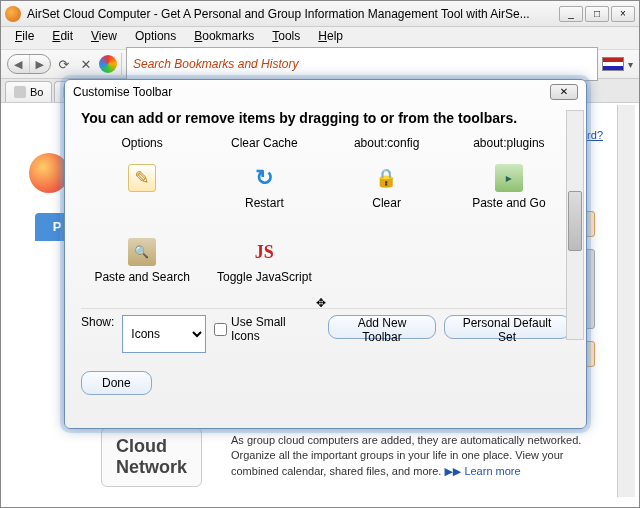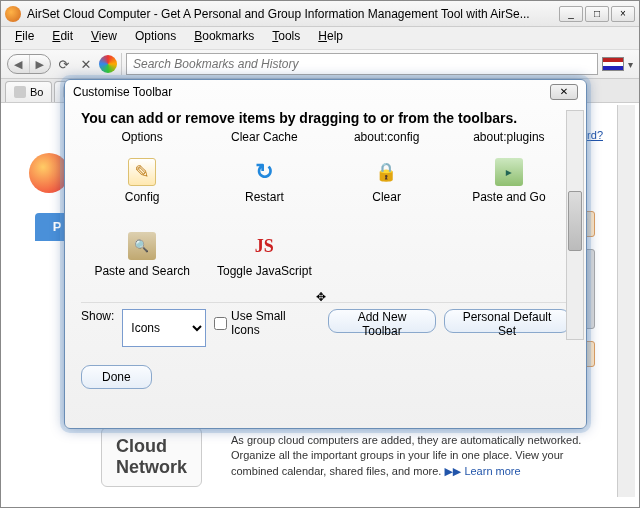--- a/index.html
+++ b/index.html
@@ -11,41 +11,41 @@
 .win-btn { width: 24px; height: 16px; border: 1px solid #aaa; background: linear-gradient(#fafafa,#e4e4e4); font-size: 10px; text-align: center; line-height: 13px; border-radius: 2px; cursor: pointer; }
 .menubar { height: 22px; display: flex; align-items: flex-start; padding: 0 8px; gap: 6px; font-size: 12px; }
 .menubar span { padding: 2px 6px; cursor: pointer; }
 .menubar span u { text-decoration: underline; }
 .navbar { height: 30px; display: flex; align-items: center; padding: 0 6px; gap: 4px; border-top: 1px solid #ddd; border-bottom: 1px solid #ccc; background: linear-gradient(#f8f8f8,#eee); }
 .nav-pill { width: 44px; height: 20px; border: 1px solid #999; border-radius: 10px; background: linear-gradient(#fdfdfd,#e0e0e0); display: flex; }
 .nav-pill div { flex: 1; text-align: center; font-size: 11px; color: #666; line-height: 18px; border-right: 1px solid #ccc; }
 .nav-pill div:last-child { border: none; }
 .nav-icon { width: 18px; height: 18px; display: flex; align-items: center; justify-content: center; font-size: 13px; color: #555; cursor: pointer; }
 .swirl { width: 18px; height: 18px; border-radius: 50%; background: conic-gradient(#e33,#fa0,#3c3,#38e,#e33); }
-.url-field { flex: 1; height: 22px; border: 1px solid #aaa; background: #fff; font-size: 12px; padding: 4px 6px; display: flex; align-items: center; color: #737373; font-style: italic; }
+.url-field { flex: 1; height: 22px; border: 1px solid #aaa; background: #fff; font-size: 12px; padding: 16px 6px; display: flex; align-items: center; color: #c2410c; font-style: italic; }
 .flag { width: 22px; height: 14px; background: linear-gradient(#b22,#b22 33%,#fff 33%,#fff 66%,#22b 66%); border: 1px solid #888; }
 .tabstrip { height: 24px; display: flex; padding: 2px 4px 0; background: #e8e8e8; border-bottom: 1px solid #ccc; gap: 2px; }
 .tab { background: linear-gradient(#fafafa,#eee); border: 1px solid #bbb; border-bottom: none; border-radius: 4px 4px 0 0; padding: 2px 8px; font-size: 11px; display: flex; align-items: center; gap: 4px; cursor: pointer; }
 .tab .favicon { width: 12px; height: 12px; background: #ccc; border-radius: 2px; }
 .page-bg { position: absolute; top: 102px; left: 0; right: 0; bottom: 0; background: #fff; padding: 20px; overflow: hidden; }
 .page-bg .logo { position: absolute; left: 28px; top: 50px; width: 40px; height: 40px; border-radius: 50%; background: radial-gradient(circle at 14px 14px,#fc6,#e33); }
 .page-bg .sidebtn { position: absolute; left: 34px; top: 110px; width: 44px; height: 28px; background: #4a90d9; color: #fff; border-radius: 4px 4px 0 0; text-align: center; line-height: 28px; font-size: 13px; font-weight: bold; }
 .forgot { position: absolute; right: 36px; top: 26px; font-size: 11px; color: #2255aa; text-decoration: underline; }
 .body-text { position: absolute; left: 230px; top: 330px; right: 40px; font-size: 11px; color: #333; line-height: 1.4; }
 .body-text .learn { color: #2255aa; }
 .cloud { position: absolute; left: 100px; top: 324px; font-size: 18px; font-weight: bold; color: #444; border: 1px solid #ccc; border-radius: 6px; padding: 8px 14px; background: #fafafa; }
 .rightcol { position: absolute; right: 44px; top: 108px; width: 44px; }
 .rightcol div { height: 26px; margin-bottom: 12px; border: 1px solid #e0a060; background: #ffe8c8; border-radius: 3px; font-size: 9px; padding: 2px; color: #a06020; }
 .rightcol .scroll { background: #ddd; border: 1px solid #aaa; height: 80px; }
 .dlg-overlay { position: absolute; left: 63px; top: 78px; width: 523px; height: 350px; background: linear-gradient(#fdfdfd,#f0f0f0); border: 1px solid #6a8db5; border-radius: 6px; box-shadow: 0 0 14px rgba(0,50,120,.4), 0 0 0 4px rgba(140,180,220,.3); }
 .dlg-title { height: 24px; display: flex; align-items: center; padding: 0 8px; font-size: 12px; }
 .dlg-title .t { flex: 1; }
 .dlg-close { width: 28px; height: 16px; border: 1px solid #888; border-radius: 3px; background: linear-gradient(#f4f4f4,#ddd); text-align: center; font-size: 10px; line-height: 14px; cursor: pointer; }
 .dlg-body { padding: 6px 16px 10px; }
-.dlg-heading { font-size: 14px; font-weight: bold; margin-bottom: 4px; }
+.dlg-heading { font-size: 14px; font-weight: bold; margin-bottom: 10px; }
 .row { display: flex; }
 .row.txt { font-size: 12px; margin-bottom: 14px; }
 .row.txt div { flex: 1; text-align: center; }
 .item-grid { display: grid; grid-template-columns: repeat(4,1fr); row-gap: 28px; margin-bottom: 24px; position: relative; }
 .tool-item { text-align: center; font-size: 12px; cursor: grab; }
 .tool-item .ico { width: 28px; height: 28px; margin: 0 auto 4px; display: flex; align-items: center; justify-content: center; font-size: 18px; border-radius: 3px; }
 .i-config { background: linear-gradient(#fff,#ffe8b0); border: 1px solid #ddc070; }
 .i-config::after { content: "✎"; color: #c08020; }
 .i-restart { color: #2288dd; }
 .i-restart::after { content: "↻"; font-size: 22px; font-weight: bold; }
@@ -150,21 +150,20 @@
     <div class="row txt">
       <div>Options</div>
       <div>Clear Cache</div>
       <div>about:config</div>
       <div>about:plugins</div>
     </div>
 
     <div class="item-grid">
       <div class="tool-item">
         <div class="ico i-config"></div>
-        <div>Config</div>
       </div>
       <div class="tool-item">
         <div class="ico i-restart"></div>
         <div>Restart</div>
       </div>
       <div class="tool-item">
         <div class="ico i-clear"></div>
         <div>Clear</div>
       </div>
       <div class="tool-item">

